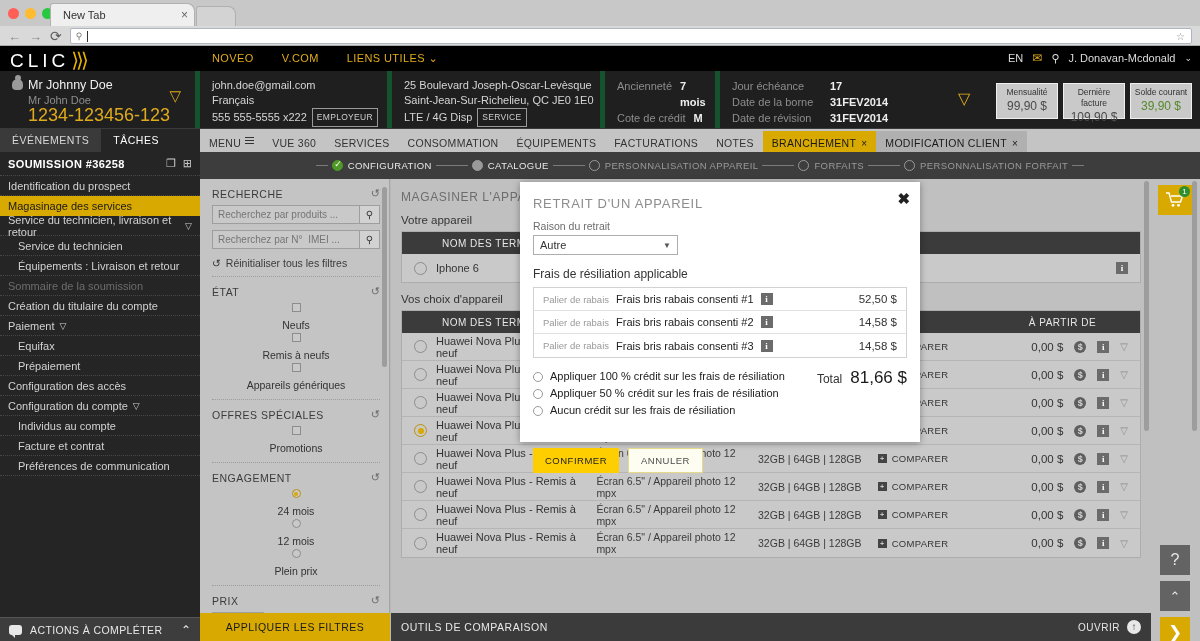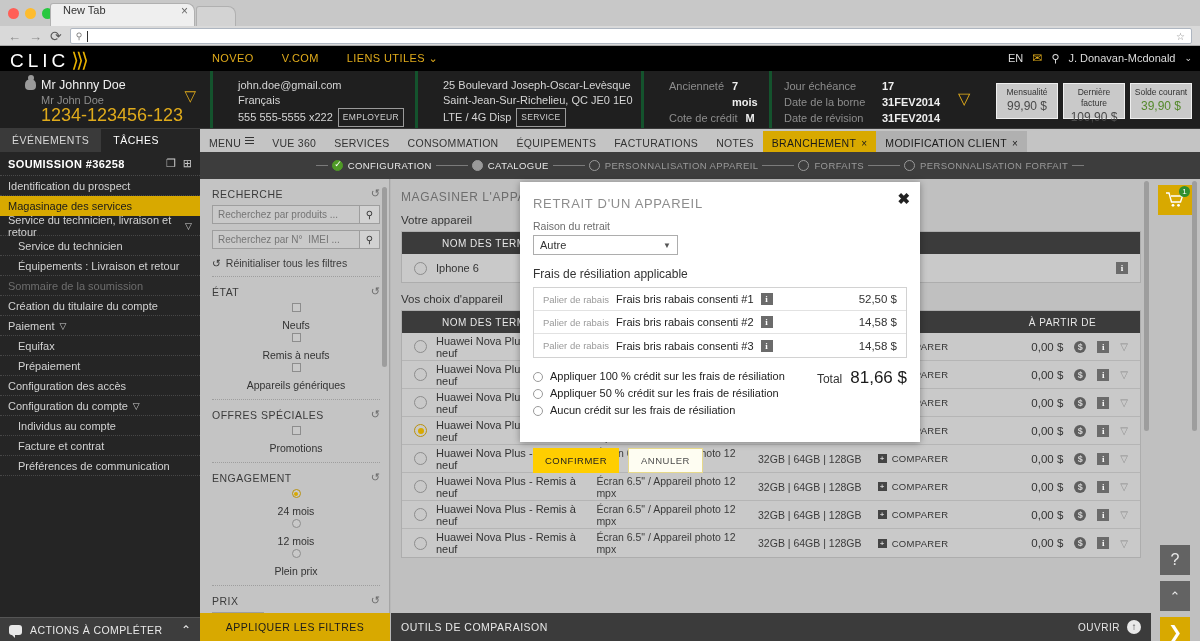--- a/index.html
+++ b/index.html
@@ -14,21 +14,21 @@
 
   
   .browser-chrome { position:absolute; left:0; top:0; width:1200px; height:46px; background:#d9d9d9;
     border-bottom:1px solid #a9a9a9; }
   .tabstrip { position:relative; height:26px; background:#c8c8c8; padding-left:6px; }
   .traffic { position:absolute; left:8px; top:8px; display:flex; gap:6px; }
   .dot { width:11px; height:11px; border-radius:50%; }
   .dot.red{background:#ff5f57;} .dot.yellow{background:#febc2e;} .dot.green{background:#28c840;}
   .tab { position:absolute; left:50px; top:3px; width:145px; height:23px; background:#efefef;
     border:1px solid #b0b0b0; border-bottom:none; border-radius:3px 8px 0 0;
-    display:flex; padding:0 6px 0 12px; font-size:11px; color:#333; }
+    display:flex; align-items:center; padding:0 6px 0 12px; font-size:11px; color:#333; }
   .tab .tab-title { flex:1; overflow:hidden; white-space:nowrap; }
   .tab .tab-close { color:#666; font-size:12px; cursor:pointer; }
   .tab-ghost { position:absolute; left:196px; top:6px; width:40px; height:20px;
     background:#d3d3d3; border:1px solid #b0b0b0; border-bottom:none; border-radius:3px 8px 0 0;}
   .urlbar { position:relative; height:20px; display:flex; align-items:center; padding:0 8px; gap:8px; }
   .navbtn { color:#8a8a8a; font-size:13px; line-height:1; }
   .navbtn.reload { color:#5a5a5a; font-size:14px;}
   .urlfield { flex:1; height:16px; background:#fff; border:1px solid #aeb6c1; border-radius:2px;
     display:flex; align-items:center; padding:0 5px; gap:5px; font-size:10px; color:#666; position:relative;}
   .urlfield .mag { font-size:9px; color:#777;}
@@ -44,21 +44,21 @@
   .brandright { position:absolute; right:8px; top:5px; display:flex; align-items:center; gap:9px; font-size:11px; color:#ddd;}
   .brandright .mail { color:#e0ab1b; font-size:12px;}
   .brandright .mag2 { color:#ddd; font-size:11px;}
   .brandright .user { color:#ddd; }
   .brandright .caretdown { color:#ddd; font-size:9px;}
 
   
   .clientbar { position:absolute; left:0; top:71px; width:1200px; height:58px; background:#1f1f1f;
     border-bottom:1px solid #3a3a3a; display:flex; align-items:stretch; }
   .cb-col { padding:7px 12px 0 12px; position:relative; }
-  .cb-sep { border-right:3px solid #14532d;margin-left:13px; }
+  .cb-sep { border-right:5px solid #14532d; }
   .cb-line { font-size:11px; color:#d5d5d5; line-height:15px; white-space:nowrap; }
   .cb-line.muted { color:#8d8d8d; }
   .cb-line.amber { color:#e0ab1b; font-size:18px; }
   .cb-line.name { color:#f0f0f0; font-size:12.5px;}
   .person-icon { display:inline-block; width:11px; height:11px; background:#9a9a9a; border-radius:50% 50% 4px 4px; margin-right:5px; position:relative; vertical-align:-1px;}
   .person-icon:before{content:"";position:absolute;left:2.5px;top:-4px;width:6px;height:6px;border-radius:50%;background:#9a9a9a;}
   .chev-acct { position:absolute; right:14px; top:16px; color:#e0ab1b; font-size:15px; }
   .tagbox { display:inline-block; border:1px solid #9a9a9a; color:#cfcfcf; font-size:8.5px; padding:1px 4px; margin-left:5px; letter-spacing:.3px; vertical-align:1px;}
   .kvrow { display:flex; gap:8px; line-height:16px; font-size:11px; }
   .kvrow .k { color:#8d8d8d; }

